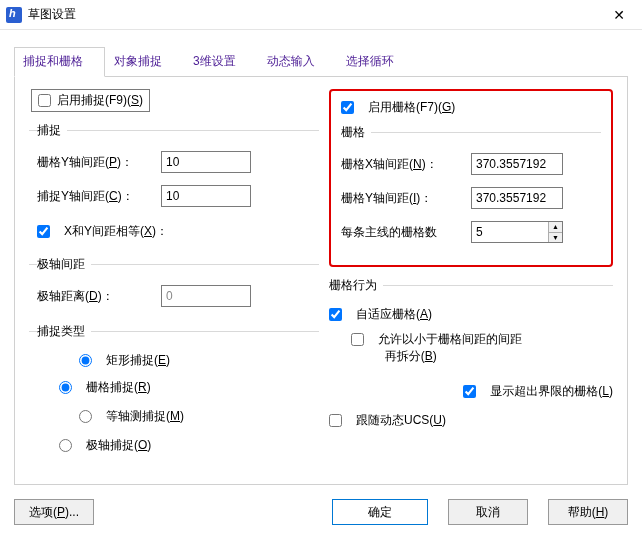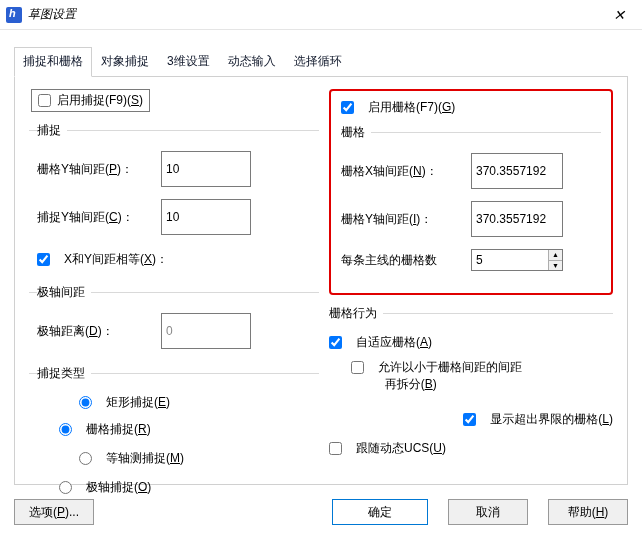--- a/index.html
+++ b/index.html
@@ -12,21 +12,20 @@
     height: 538px;
     overflow: hidden;
   }
   .titlebar {
     height: 30px;
     display: flex;
     align-items: center;
     padding: 0 0 0 6px;
     border-bottom: 1px solid #e5e5e5;
     background: #fff;
-    font-style: italic;
   }
   .titlebar .icon {
     width: 16px; height: 16px;
     background: #2a5fd1;
     border-radius: 2px;
     margin-right: 6px;
     position: relative;
   }
   .titlebar .icon::after {
     content:"h";
@@ -45,25 +44,25 @@
   }
   .client {
     padding: 10px 14px 12px 14px;
   }
   .tabs {
     display:flex;
     border-bottom:1px solid #d0d0d0;
     margin-top:6px;
   }
   .tab {
-    padding: 5px 8px 6px 8px;
+    padding: 5px 21px 6px 8px;
     position:relative;
     top:1px;
     border:1px solid transparent;
-    color:#0f172a;
+    color:#4c1d95;
   }
   .tab.active {
     border:1px solid #d0d0d0;
     border-bottom:1px solid #fff;
     background:#fff;
   }
   .pane {
     border:1px solid #d0d0d0;
     border-top:none;
     padding: 12px 14px 14px 14px;
@@ -98,21 +97,21 @@
     align-items:center;
     margin-top: 12px;
   }
   .row label.txt {
     min-width: 124px;
   }
   .row label.txt2 {
     min-width: 130px;
   }
   input[type=text] {
-    height: 36px;
+    height: 22px;
     border:1px solid #7a7a7a;
     padding: 2px 4px;
     font-family:inherit;
     font-size:12px;
     width: 90px;
   }
   input[type=text][disabled] {
     color:#8a8a8a;
     background:#fff;
   }

